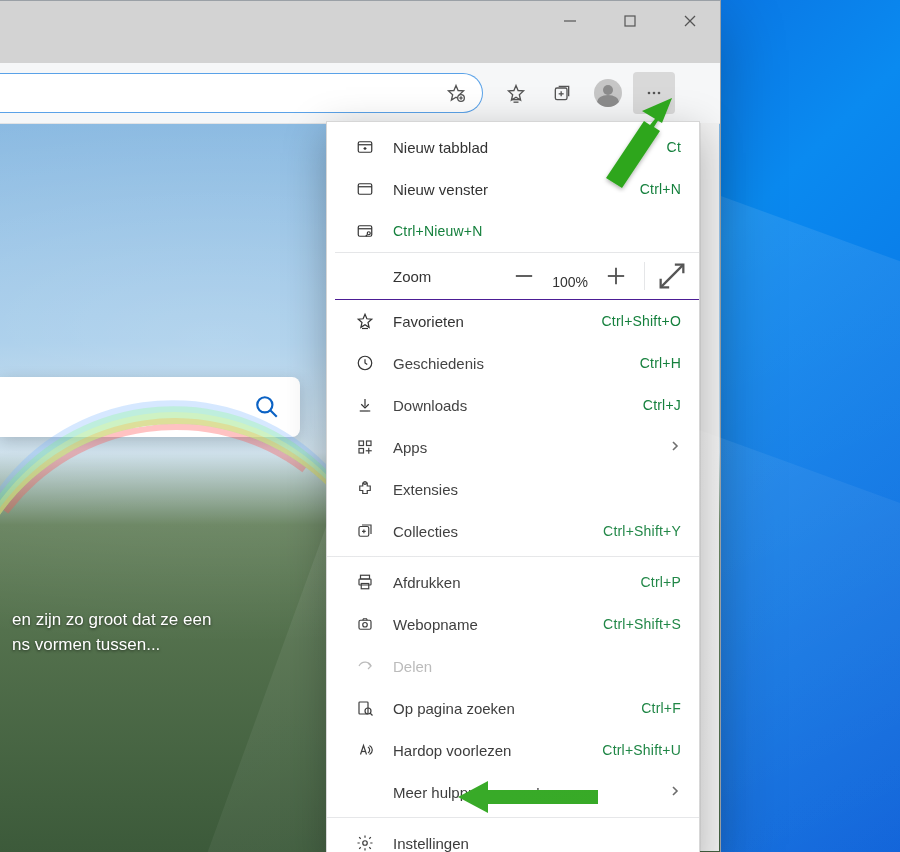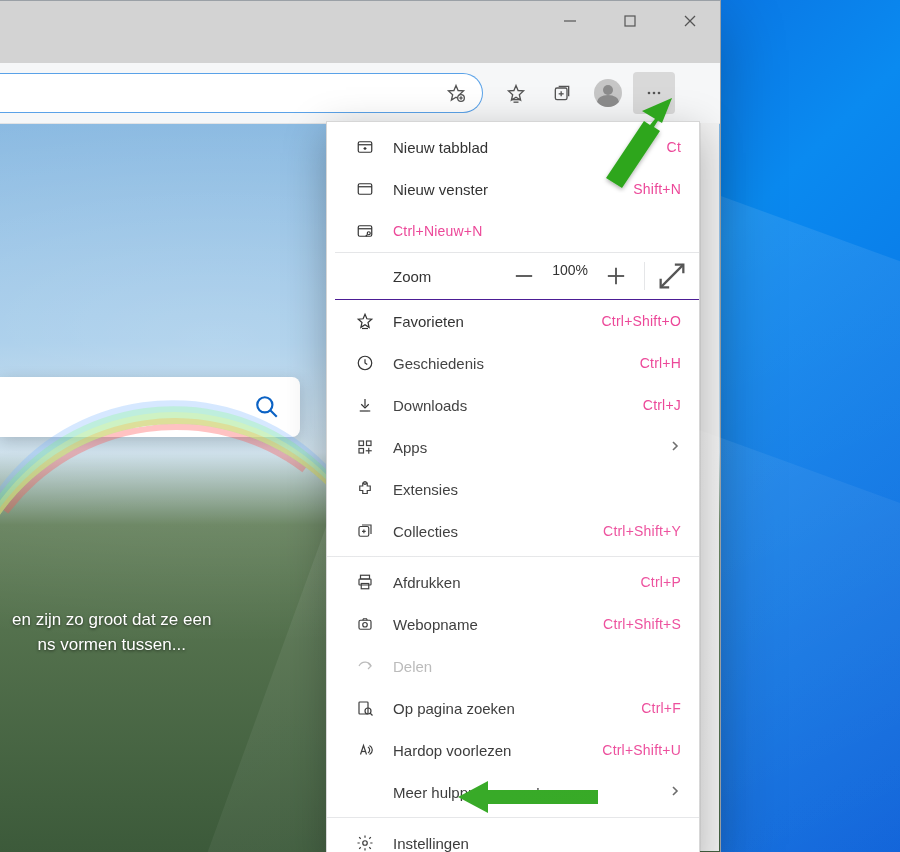--- a/index.html
+++ b/index.html
@@ -131,21 +131,21 @@
       0 -12px 0 rgba(255,255,120,.25),
       0 -18px 0 rgba(120,255,120,.25),
       0 -24px 0 rgba(120,180,255,.3);
     transform: rotate(-8deg);
     pointer-events:none;
   }
   .caption {
     position: absolute; left: 0; top: 480px;
     color: #fff; padding: 4px 12px;
     text-shadow: 0 1px 3px rgba(0,0,0,.6);
-    font-size: 17px; line-height: 1.45; text-align: center;
+    font-size: 17px; line-height: 1.45;
   }
   .searchbox {
     position: absolute; left: 0; top: 253px;
     width: 280px; height: 60px;
     background: #fff;
     border-radius: 0 8px 8px 0;
     box-shadow: 0 4px 16px rgba(0,0,0,.18);
     display:flex; align-items:center; justify-content:flex-end;
     padding-right: 20px;
   }
@@ -164,38 +164,38 @@
   .menu-item, .zoom-row {
     display: flex;
     align-items: center;
     height: 42px;
     padding: 0 18px 0 20px;
     gap: 18px;
     color: #333;
     margin-left: 8px;
   }
   .menu-item .lbl { flex: 1; font-size: 15px; }
-  .menu-item .short { color: #ec4899; font-size: 14px; letter-spacing: .2px; text-align: center; }
+  .menu-item .short { color: #15803d; font-size: 14px; letter-spacing: .2px; text-align: center; }
   .menu-item.disabled { color: #b7b7b7; }
   .menu-item .micon { width: 20px; display:flex; justify-content:center; }
   .menu-item .micon svg, .zoom-row .micon svg { width:18px; height:18px; }
   .menu-item.indent { padding-left: 58px; }
   .menu-sep { height:1px; background:#e5e6e8; margin: 4px 0; }
   .chev { color:#666; }
   .chev svg { width:12px; height:12px; }
 
   .zoom-row {
     justify-content: space-between;
     border-top: 1px solid #e5e6e8;
     border-bottom: 1px solid #4c1d95;
     height: 46px;
     padding-right: 10px;
   }
   .zoom-row .zlabel { flex: 1; padding-left: 38px; font-size: 15px; }
-  .zoom-ctl { display:flex; align-items:flex-start; gap: 14px; }
+  .zoom-ctl { display:flex; align-items:flex-end; gap: 14px; }
   .zoom-ctl .zbtn { width:28px; height:28px; display:flex; align-items:center; justify-content:center; color:#555; }
   .zoom-ctl .zval { font-size: 14px; }
   .zoom-ctl .zfs { width:34px; text-align:center; border-left:1px solid #e5e6e8; padding-left:10px; }
 
   
   .arrow1 {
     position: absolute;
     right: 38px; top: 92px;
     width: 120px; height: 100px;
     pointer-events: none;
@@ -311,21 +311,21 @@
         <span class="short">Ct</span>
       </div>
       <div class="menu-item">
         <span class="micon">
             <svg viewBox="0 0 24 24" fill="none" stroke="currentColor" stroke-width="1.6">
               <rect x="3" y="5" width="18" height="14" rx="2"></rect>
               <line x1="3" y1="9" x2="21" y2="9"></line>
             </svg>
           </span>
         <span class="lbl">Nieuw venster</span>
-        <span class="short">Shift+N</span>
+        <span class="short">Ctrl+N</span>
       </div>
       <div class="menu-item">
         <span class="micon">
             <svg viewBox="0 0 24 24" fill="none" stroke="currentColor" stroke-width="1.6">
               <rect x="3" y="5" width="18" height="14" rx="2"></rect>
               <line x1="3" y1="9" x2="21" y2="9"></line>
               <circle cx="17" cy="15" r="2"></circle>
               <path d="M15 17l-2 2"></path>
             </svg>
           </span>

